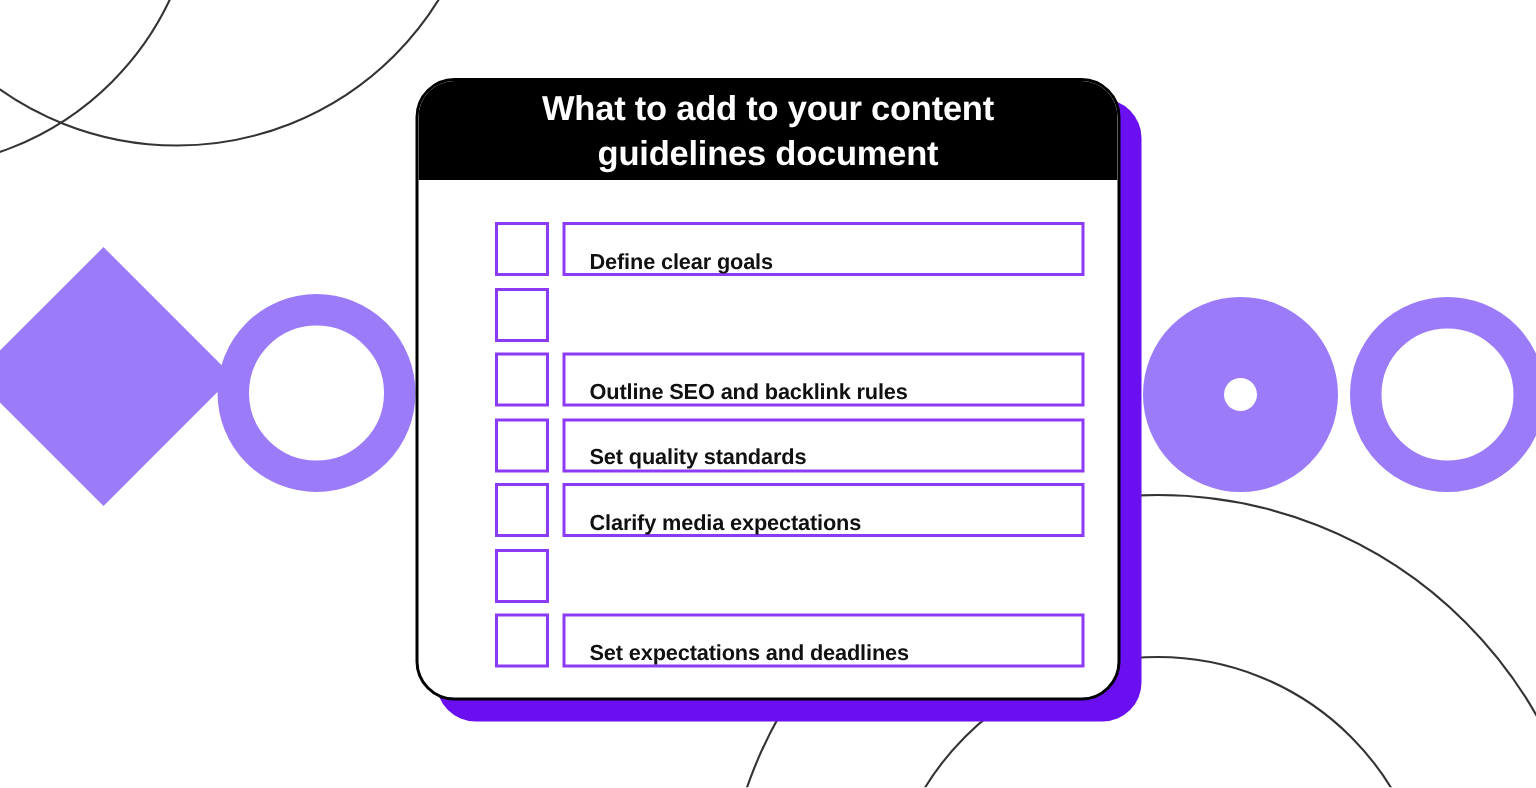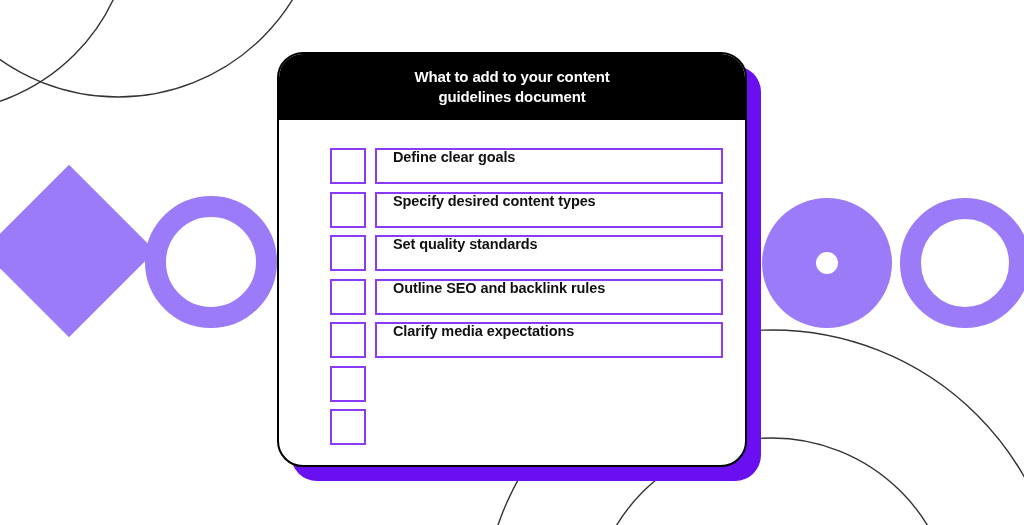--- a/index.html
+++ b/index.html
@@ -127,21 +127,21 @@
     height: 66px;
     flex: 0 0 66px;
     display: flex;
     align-items: center;
     justify-content: center;
     padding: 0 18px;
     box-sizing: border-box;
   }
 
   .card-title {
-    font-size: 15px;
+    font-size: 23px;
     font-weight: bold;
     line-height: 1.32;
     text-align: center;
     letter-spacing: -0.15px;
     white-space: pre-line;
   }
 
   .card-body {
     flex: 1 1 auto;
     padding: 28px 22px 22px 51px;
@@ -173,21 +173,21 @@
     box-sizing: border-box;
   }
 
   .label-box {
     flex: 1 1 auto;
     height: 36px;
     border: 2px solid #8b3bf5;
     background: #ffffff;
     box-sizing: border-box;
     display: flex;
-    align-items: flex-start;
+    align-items: flex-end;
     padding-left: 16px;
   }
 
   .label-text {
     font-size: 14.5px;
     font-weight: bold;
     color: #111111;
     letter-spacing: -0.1px;
     line-height: 1;
   }
@@ -234,47 +234,47 @@
       <div class="card-body">
         <ul class="checklist" id="checklist">
             <li class="check-row">
               <span class="checkbox"></span>
               <span class="label-box">
                 <span class="label-text">Define clear goals</span>
               </span>
             </li>
             <li class="check-row">
               <span class="checkbox"></span>
-              <span class="label-box">
-                <span class="label-text">Specify desired content types</span>
+            </li>
+            <li class="check-row">
+              <span class="checkbox"></span>
+              <span class="label-box">
+                <span class="label-text">Outline SEO and backlink rules</span>
               </span>
             </li>
             <li class="check-row">
               <span class="checkbox"></span>
               <span class="label-box">
                 <span class="label-text">Set quality standards</span>
               </span>
             </li>
             <li class="check-row">
               <span class="checkbox"></span>
               <span class="label-box">
-                <span class="label-text">Outline SEO and backlink rules</span>
-              </span>
-            </li>
-            <li class="check-row">
-              <span class="checkbox"></span>
-              <span class="label-box">
                 <span class="label-text">Clarify media expectations</span>
               </span>
             </li>
             <li class="check-row">
               <span class="checkbox"></span>
             </li>
             <li class="check-row">
               <span class="checkbox"></span>
+              <span class="label-box">
+                <span class="label-text">Set expectations and deadlines</span>
+              </span>
             </li>
           </ul>
       </div>
 
     </div>
   </div>
 
 </div>
 
 </body></html>

